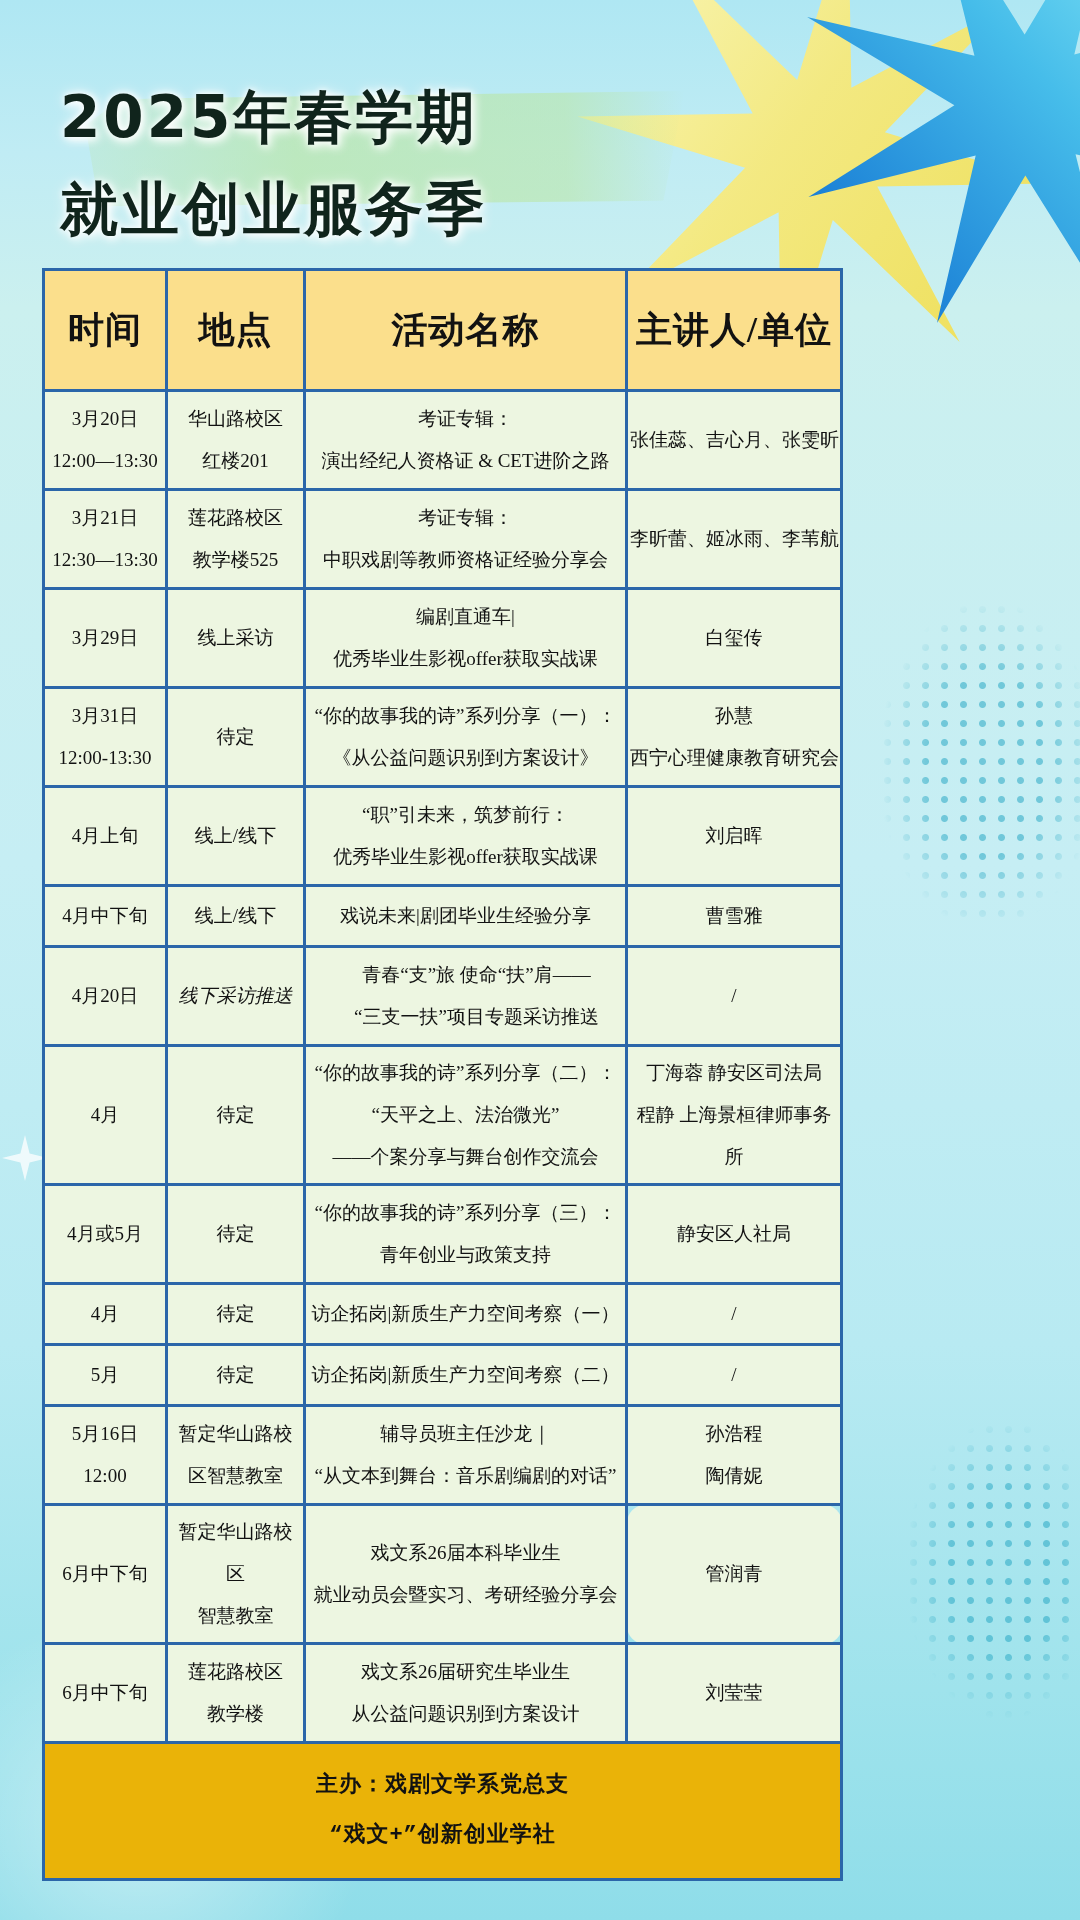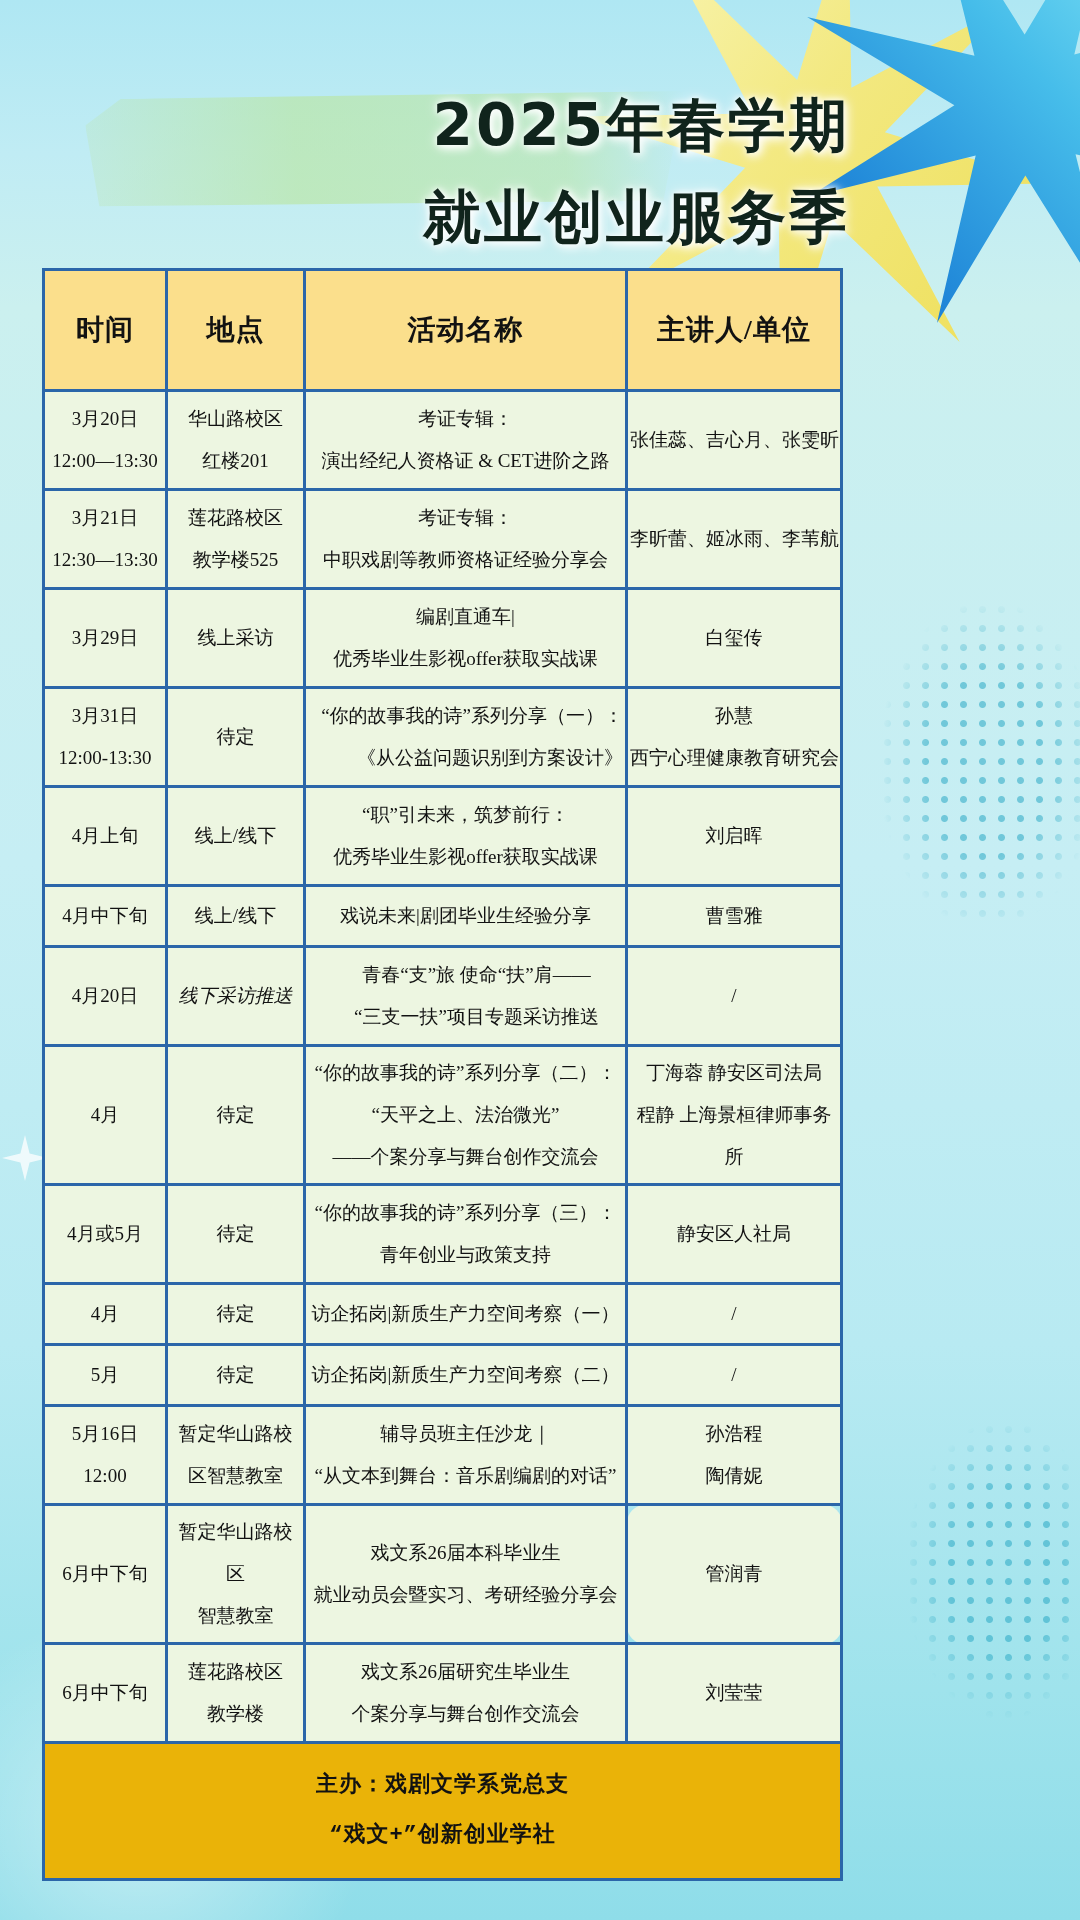--- a/index.html
+++ b/index.html
@@ -23,32 +23,32 @@
     background-size:19px 19px;
     -webkit-mask-image:radial-gradient(closest-side,#000 55%,transparent 100%);
     mask-image:radial-gradient(closest-side,#000 55%,transparent 100%);}
   .dots-a{right:-18px;top:600px;width:220px;height:330px;}
   .dots-b{right:-24px;top:1420px;width:200px;height:300px;}
   .glow-bottom{position:absolute;left:-90px;bottom:-110px;width:460px;height:420px;
     background:radial-gradient(closest-side,rgba(255,255,255,.45),rgba(255,255,255,0));}
   .sparkle{position:absolute;left:2px;top:1135px;width:46px;height:46px;background:rgba(255,255,255,.75);
     clip-path:polygon(50% 0,60% 40%,100% 50%,60% 60%,50% 100%,40% 60%,0 50%,40% 40%);}
   
-  .title-wrap{position:absolute;left:60px;top:80px;width:790px;text-align:right;}
+  .title-wrap{position:absolute;left:60px;top:72px;width:790px;text-align:left;}
   .title-line{display:block;
     font-family:"DejaVu Sans","Liberation Sans",sans-serif;font-weight:bold;
     font-size:58px;line-height:1.58;color:#10241c;letter-spacing:3px;
     text-shadow:0 0 6px rgba(255,255,255,.95),0 0 14px rgba(255,255,255,.85),3px 3px 10px rgba(255,255,255,.9);}
   
   table.schedule{position:absolute;left:42px;top:268px;width:798px;
     border-collapse:collapse;table-layout:fixed;}
   table.schedule th,table.schedule td{
     border:3px solid #2b66a9;text-align:center;vertical-align:middle;
     color:#121212;padding:0 2px;}
-  table.schedule th{background:#fbdf8c;height:118px;font-size:28px;font-weight:bold;letter-spacing:1px;}
+  table.schedule th{background:#fbdf8c;height:118px;font-size:36px;font-weight:bold;letter-spacing:1px;}
   table.schedule td{background:#edf6e1;font-size:19px;}
   table.schedule .footer-cell{background:#eab308;height:134px;font-family:Liberation Mono, monospace;}
   .ln{line-height:42px;white-space:nowrap;}
   .footer-cell .ln{line-height:50px;font-size:22px;font-weight:bold;letter-spacing:1px;}
 </style>
 </head>
 <body>
 
 <div class="star star-yellow"></div>
 <div class="star star-blue"></div>
@@ -129,21 +129,21 @@
         </td>
       </tr>
       <tr>
         <td style="height: 96px;">
           <div class="ln">3月31日</div>
           <div class="ln">12:00-13:30</div>
         </td>
         <td style="height: 96px;">
           <div class="ln">待定</div>
         </td>
-        <td style="height: 96px; text-align: right;">
+        <td style="height: 96px;">
           <div class="ln">“你的故事我的诗”系列分享（一）：</div>
           <div class="ln">《从公益问题识别到方案设计》</div>
         </td>
         <td style="height: 96px;">
           <div class="ln">孙慧</div>
           <div class="ln">西宁心理健康教育研究会</div>
         </td>
       </tr>
       <tr>
         <td style="height: 96px;">
@@ -288,21 +288,21 @@
       <tr>
         <td style="height: 96px;">
           <div class="ln">6月中下旬</div>
         </td>
         <td style="height: 96px;">
           <div class="ln">莲花路校区</div>
           <div class="ln">教学楼</div>
         </td>
         <td style="height: 96px;">
           <div class="ln">戏文系26届研究生毕业生</div>
-          <div class="ln">个案分享与舞台创作交流会</div>
+          <div class="ln">从公益问题识别到方案设计</div>
         </td>
         <td style="height: 96px;">
           <div class="ln">刘莹莹</div>
         </td>
       </tr>
     </tbody>
   <tfoot>
     <tr>
       <td class="footer-cell" colspan="4">
         <div class="ln">主办：戏剧文学系党总支</div>

